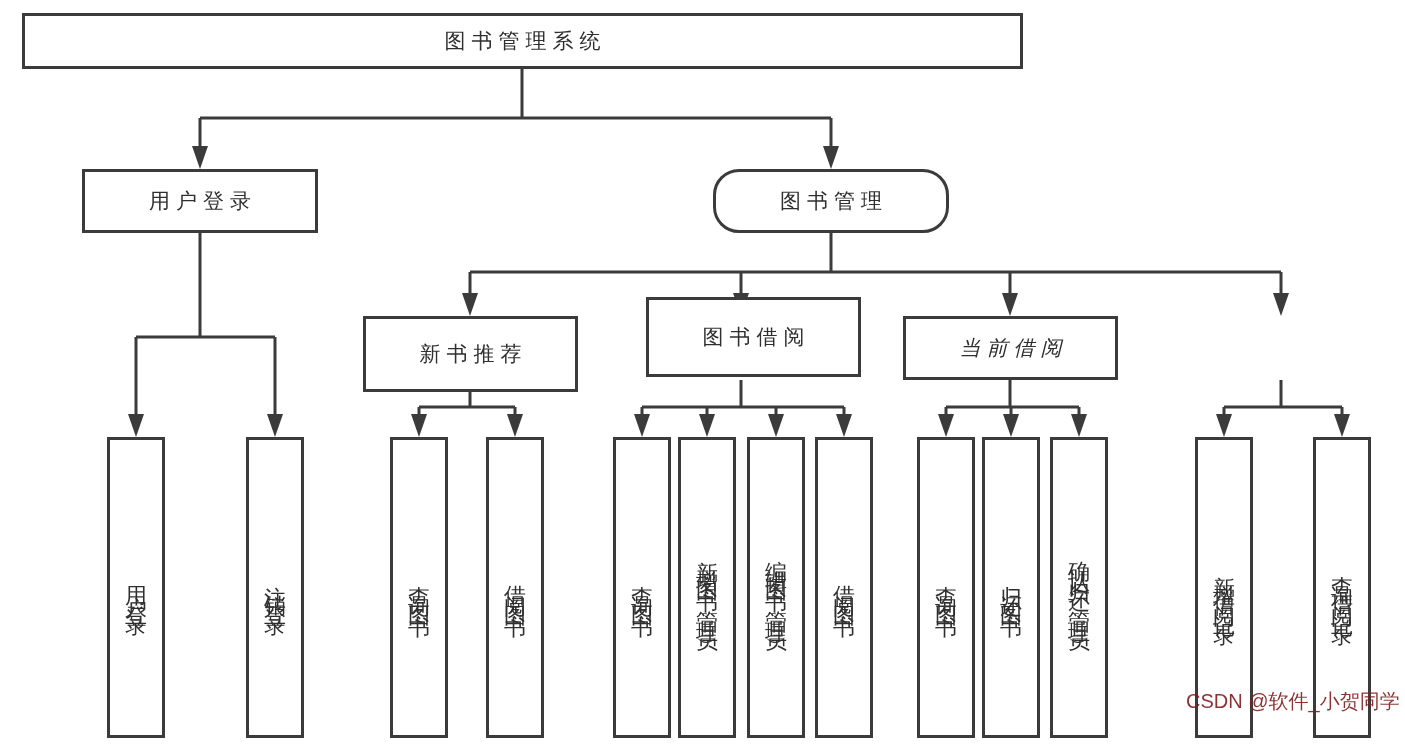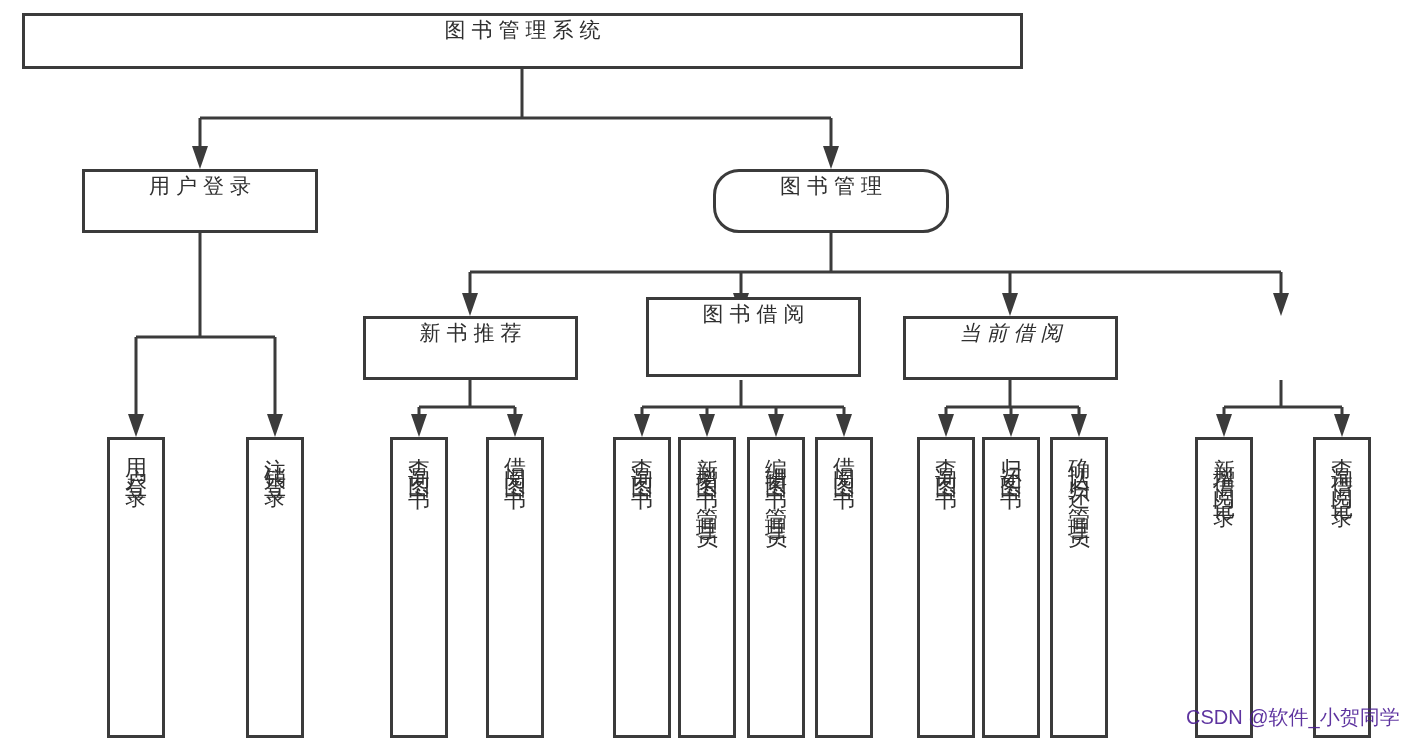--- a/index.html
+++ b/index.html
@@ -29,21 +29,21 @@
   .connectors polygon {
     fill: #3b3b3b;
     stroke: none;
   }
   .box {
     position: absolute;
     box-sizing: border-box;
     background: #ffffff;
     border: 3px solid #3b3b3b;
     display: flex;
-    align-items: flex-start;
+    align-items: center;
     justify-content: center;
     color: #2f2f2f;
   }
   .box.h {
     font-size: 21px;
     letter-spacing: 6px;
   }
   .box.h .lbl { text-indent: 6px; white-space: nowrap; }
   .box.v {
     font-size: 22px;
@@ -51,23 +51,23 @@
   .box.v .lbl {
     writing-mode: vertical-rl;
     text-orientation: mixed;
     letter-spacing: 10px;
     line-height: 1;
     white-space: nowrap;
   }
   .watermark {
     position: absolute;
     left: 1186px;
-    top: 704px;
+    top: 688px;
     font-size: 20px;
-    color: #4c1d95;
+    color: #7f1d1d;
     opacity: 0.9;
     white-space: nowrap;
     z-index: 5;
   }
 </style>
 </head>
 <body>
 
 <div class="canvas">
 
@@ -118,21 +118,21 @@
     <span class="lbl">图书管理系统</span>
   </div>
 
   <div class="box h" style="left:82px; top:169px; width:236px; height:64px;">
     <span class="lbl">用户登录</span>
   </div>
   <div class="box h" style="left:713px; top:169px; width:236px; height:64px;border-radius:26px;">
     <span class="lbl">图书管理</span>
   </div>
 
-  <div class="box h" style="left:363px; top:316px; width:215px; height:64px;">
+  <div class="box h" style="left:363px; top:316px; width:215px; height:76px;">
     <span class="lbl">新书推荐</span>
   </div>
   <div class="box h" style="left:634px; top:297px; width:215px; height:80px;margin-left:12px;">
     <span class="lbl">图书借阅</span>
   </div>
   <div class="box h" style="left:903px; top:316px; width:215px; height:64px;font-style:italic;">
     <span class="lbl">当前借阅</span>
   </div>
 
   <div class="box v" style="left:107px; top:437px; width:58px; height:301px;">

